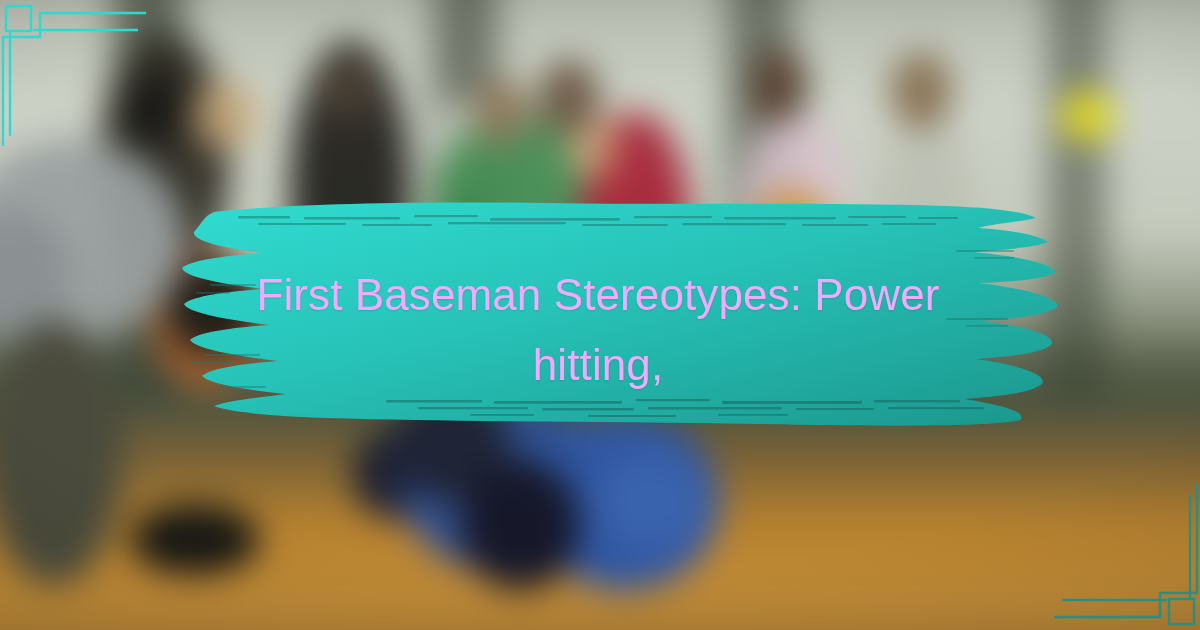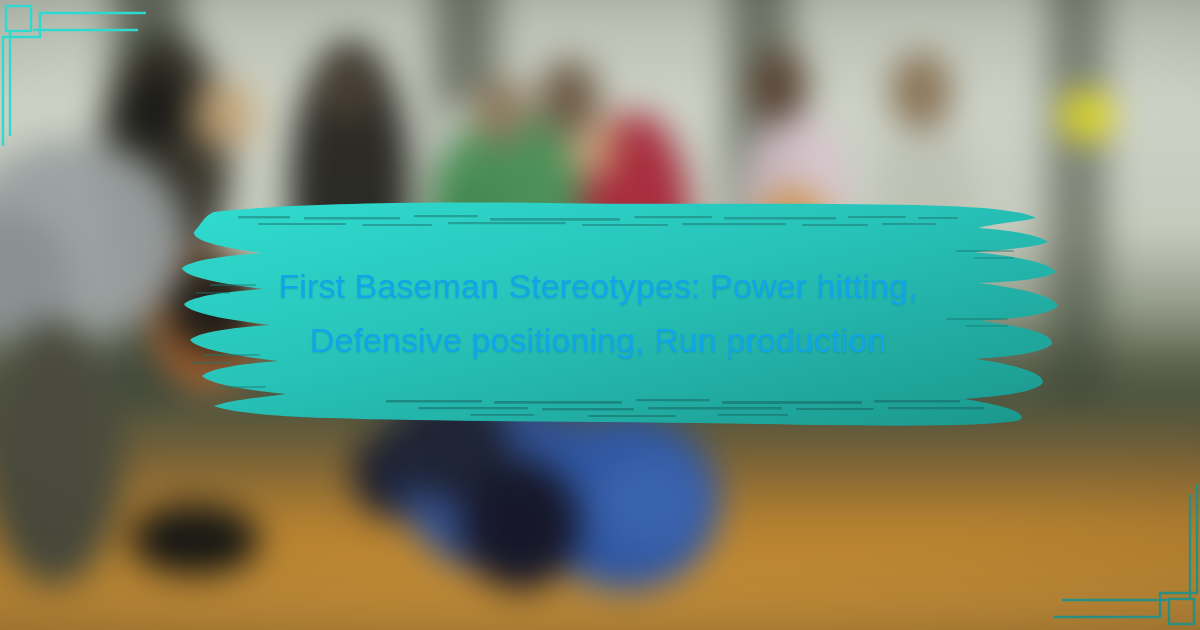--- a/index.html
+++ b/index.html
@@ -130,22 +130,22 @@
     width:960px; height:256px;
   }
   .banner-svg { width:100%; height:100%; display:block; }
 
   .banner-text {
     position:absolute;
     left:0; right:0;
     top:74px;
     padding:0 96px;
     text-align:center;
-    color:#0ea5e9;
-    font-size:34px;
+    color:#f0abfc;
+    font-size:44px;
     line-height:1.58;
     font-weight:400;
     letter-spacing:.1px;
     text-shadow:0 1px 2px rgba(0,0,0,.12);
   }
 
   
   .corner { position:absolute; }
   .corner-tl { left:0; top:0; width:190px; height:190px; }
   .corner-br { right:0; bottom:0; width:190px; height:190px; }
@@ -285,21 +285,20 @@
       <g fill="#14706a" opacity="0.4">
         <rect x="838" y="64" width="58" height="2.1" rx="1"></rect>
         <rect x="856" y="71" width="40" height="1.8" rx="1"></rect>
         <rect x="828" y="132" width="62" height="2.1" rx="1"></rect>
         <rect x="848" y="139" width="42" height="1.8" rx="1"></rect>
       </g>
     </svg>
 
     <div class="banner-text">
       <div>First Baseman Stereotypes: Power hitting,</div>
-      <div>Defensive positioning, Run production</div>
     </div>
   </div>
 
   <svg class="corner corner-tl" viewBox="0 0 190 190">
     <g fill="none" stroke="#2fd9d0" stroke-width="2.4">
       <rect x="6" y="6" width="25" height="25"></rect>
       <path d="M 3 146 L 3 37 L 40 37 L 40 13 L 146 13"></path>
       <path d="M 10 136 L 10 30"></path>
       <path d="M 33 30 L 138 30"></path>
     </g>

